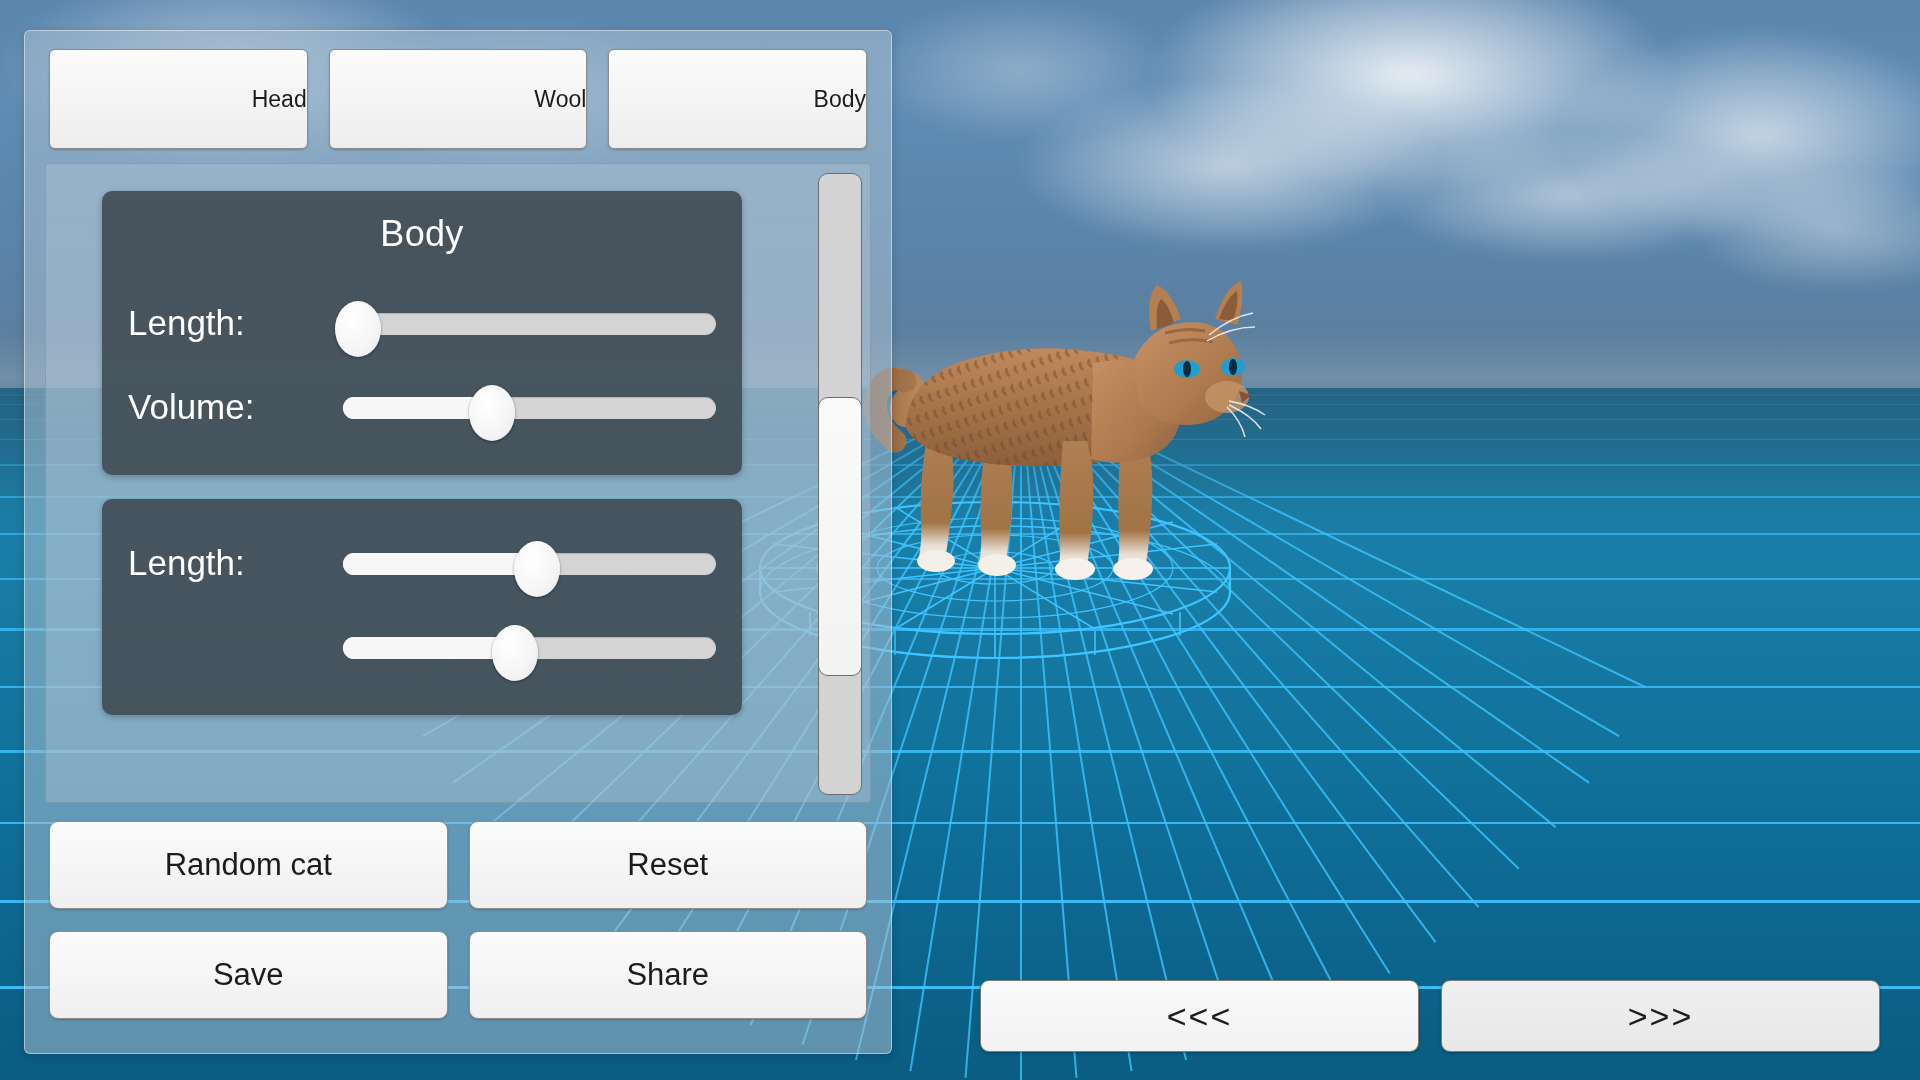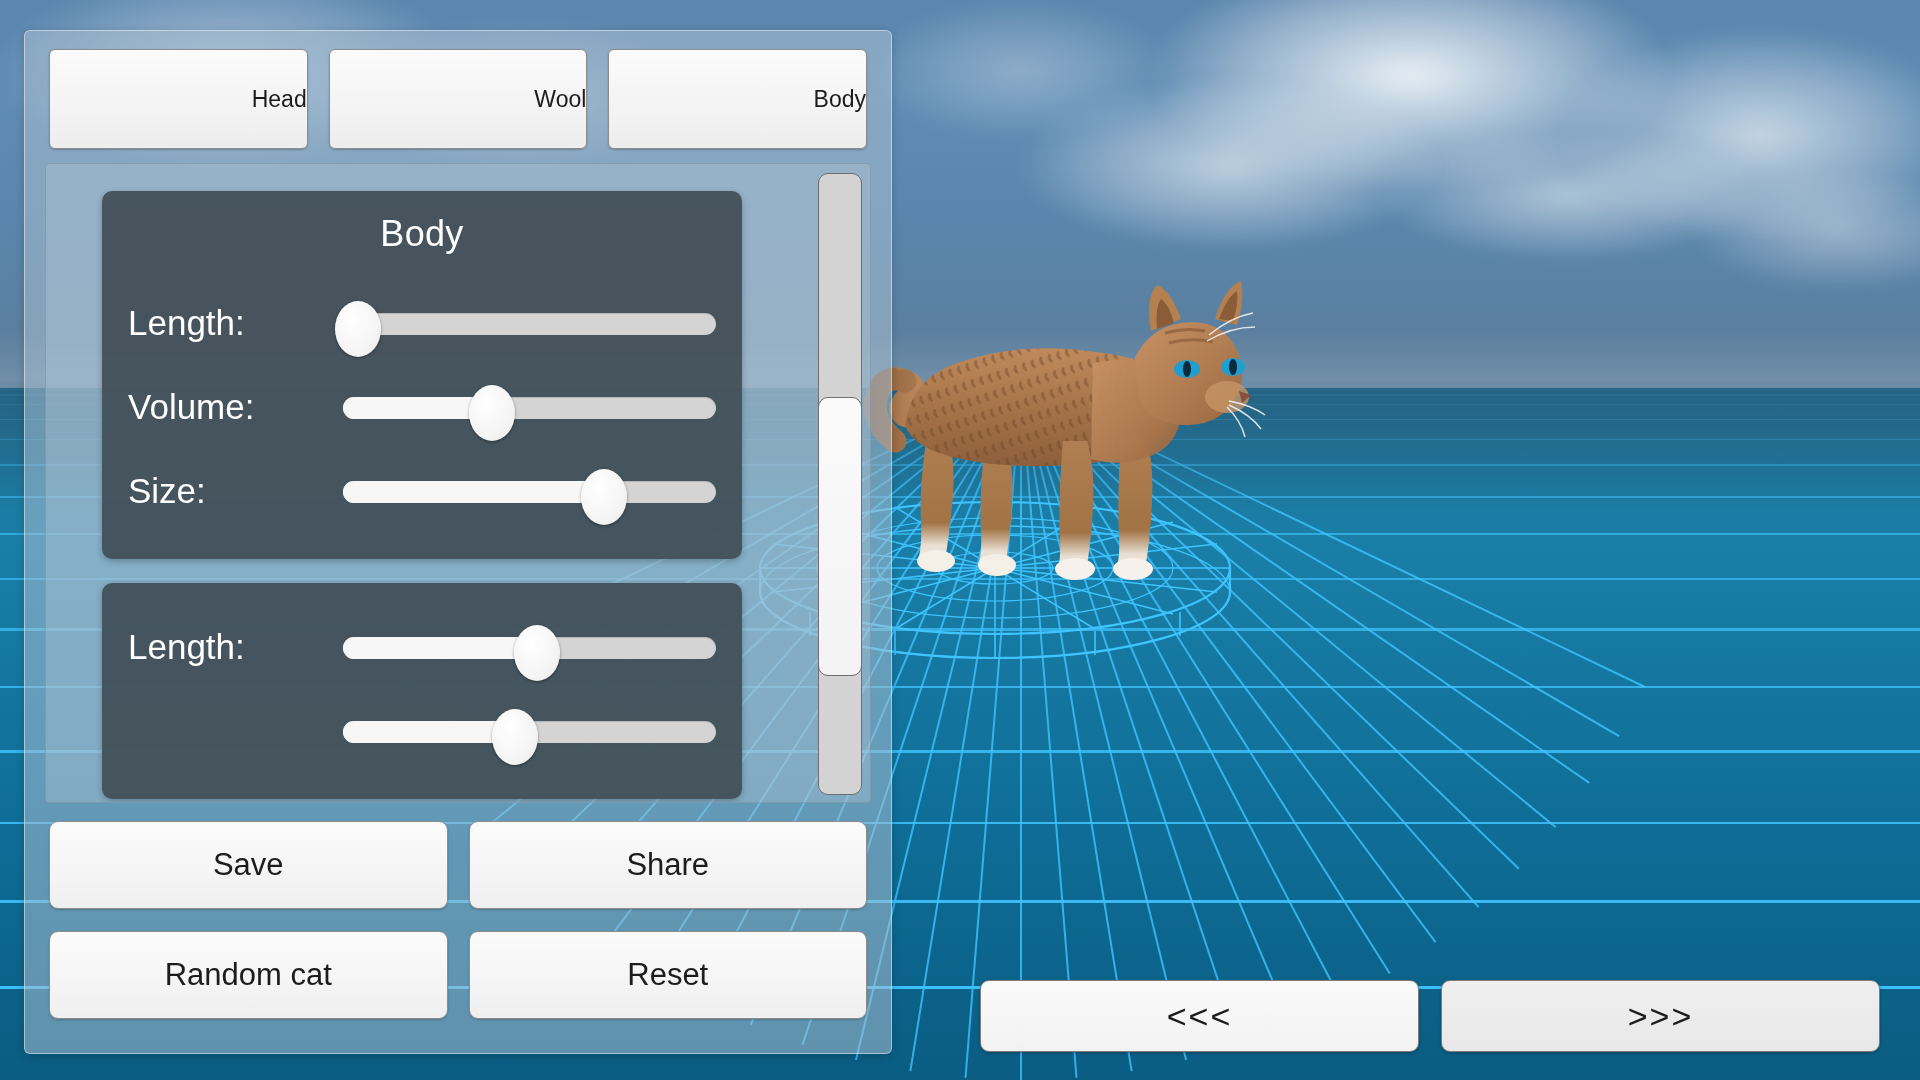--- a/index.html
+++ b/index.html
@@ -367,28 +367,20 @@
 
         <div class="srow">
           <div class="srow-label">Volume:</div>
           <div class="slider">
             <div class="track"></div>
             <div class="fill" style="width: 40%;"></div>
             <div class="thumb" style="left: 40%;"></div>
           </div>
         </div>
 
-        <div class="srow">
-          <div class="srow-label">Size:</div>
-          <div class="slider">
-            <div class="track"></div>
-            <div class="fill" style="width: 70%;"></div>
-            <div class="thumb" style="left: 70%;"></div>
-          </div>
-        </div>
       </div>
 
       <div class="group">
 
         <div class="srow">
           <div class="srow-label">Length:</div>
           <div class="slider">
             <div class="track"></div>
             <div class="fill" style="width: 52%;"></div>
             <div class="thumb" style="left: 52%;"></div>
@@ -408,32 +400,32 @@
     </div>
 
     <div class="scrollbar">
       <div class="scroll-thumb" id="sbthumb" style="top: 36%; height: 45%;"></div>
     </div>
   </div>
 
   <div class="actions">
     <div class="action-row">
       <div class="btn">
+          <span>Random cat</span>
+        </div>
+      <div class="btn">
+          <span>Reset</span>
+        </div>
+    </div>
+    <div class="action-row">
+      <div class="btn">
           <span>Save</span>
         </div>
       <div class="btn">
           <span>Share</span>
-        </div>
-    </div>
-    <div class="action-row">
-      <div class="btn">
-          <span>Random cat</span>
-        </div>
-      <div class="btn">
-          <span>Reset</span>
         </div>
     </div>
   </div>
 </div>
 
 <div id="nav">
   <div class="nav-btn">
       <span>&lt;&lt;&lt;</span>
     </div>
   <div class="nav-btn secondary">

